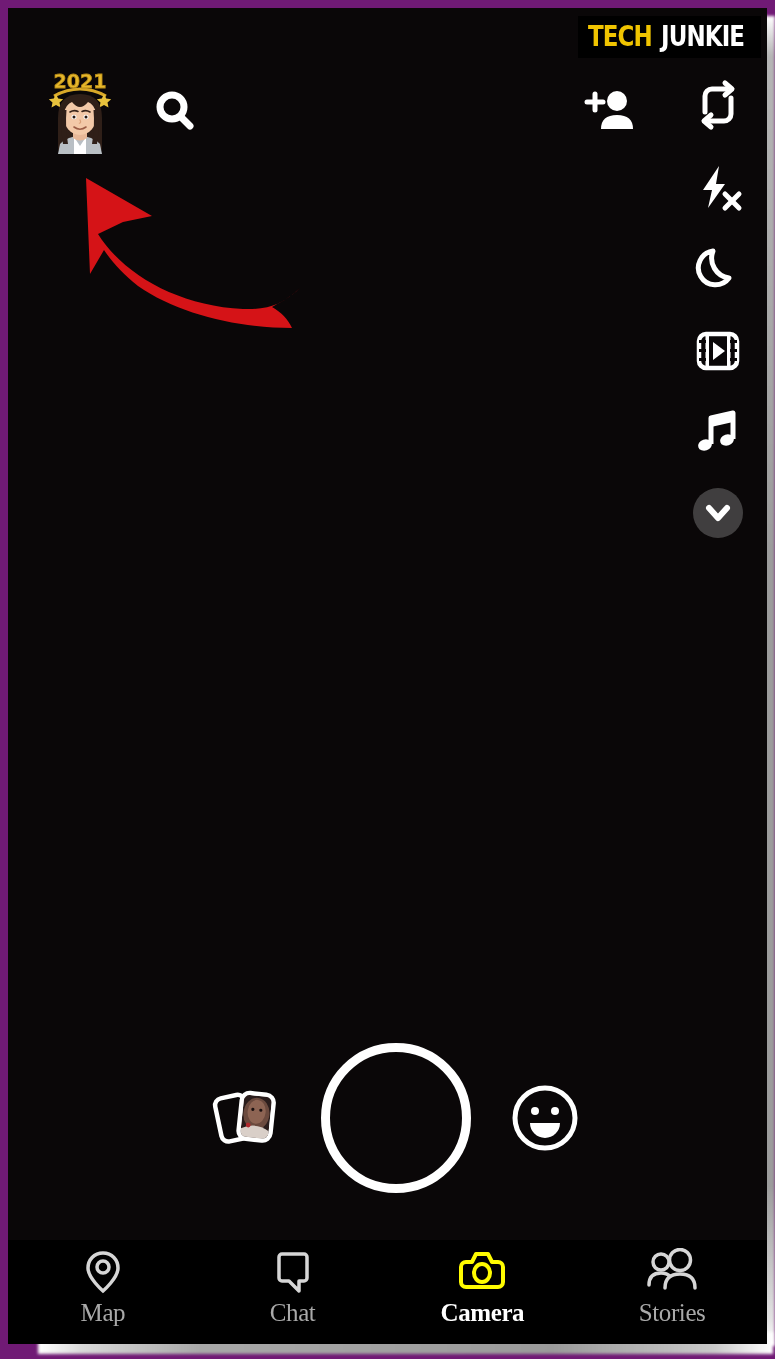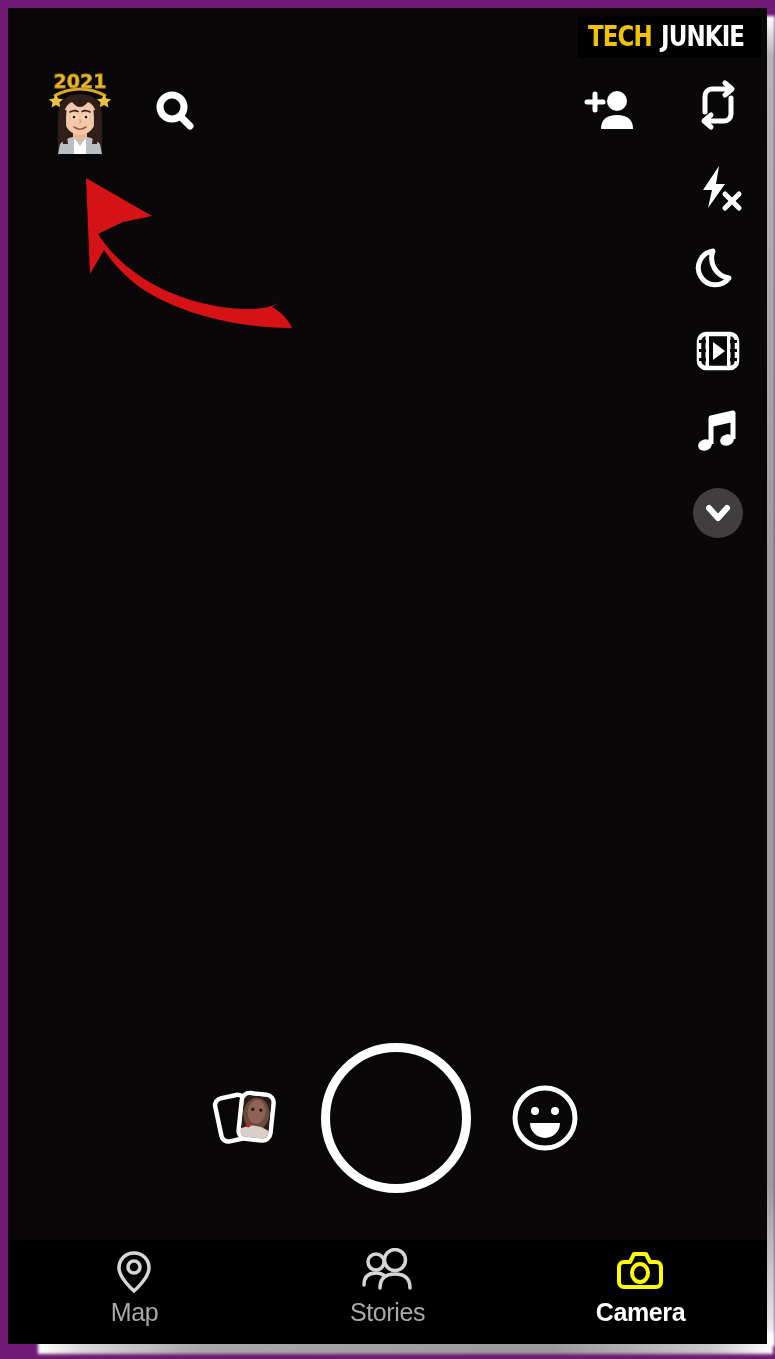--- a/index.html
+++ b/index.html
@@ -228,21 +228,21 @@
     gap: 6px;
     cursor: pointer;
   }
   .nav-icon {
     height: 46px;
     display: flex;
     align-items: center;
     justify-content: center;
   }
   .nav-label {
-    font-family: Liberation Sans, sans-serif;
+    font-family: Liberation Serif, serif;
     font-size: 25px;
     color: #a9a9a9;
     line-height: 1;
     letter-spacing: -0.4px;
   }
   .nav-item.active .nav-label {
     color: #ffffff;
     font-weight: 700;
   }
 </style>
@@ -431,39 +431,47 @@
       <div class="nav-item">
         <span class="nav-icon">
           <svg width="44" height="46" viewBox="0 0 44 46">
             <path d="M22 5 C31 5 37 12 37 20 C37 30 22 43 22 43 C22 43 7 30 7 20 C7 12 13 5 22 5 Z" fill="none" stroke="#d6d6d6" stroke-width="3.5"></path>
             <circle cx="22" cy="19" r="6" fill="none" stroke="#d6d6d6" stroke-width="3.5"></circle>
           </svg>
         </span>
         <span class="nav-label">Map</span>
       </div>
 
+      <div class="nav-item">
+        <span class="nav-icon">
+          <svg width="44" height="46" viewBox="0 0 44 46">
+            <path d="M11 6 H33 a3 3 0 0 1 3 3 V30 a3 3 0 0 1 -3 3 H28 L28 43 L18 33 H11 a3 3 0 0 1 -3 -3 V9 a3 3 0 0 1 3 -3 Z" fill="none" stroke="#d6d6d6" stroke-width="3.5" stroke-linejoin="round"></path>
+          </svg>
+        </span>
+        <span class="nav-label">Chat</span>
+      </div>
+
+      <div class="nav-item active">
+        <span class="nav-icon">
+          <svg width="50" height="46" viewBox="0 0 50 46">
+            <path d="M9 14 H15 L19 6 H31 L35 14 H41 a5 5 0 0 1 5 5 V34 a5 5 0 0 1 -5 5 H9 a5 5 0 0 1 -5 -5 V19 a5 5 0 0 1 5 -5 Z" fill="none" stroke="#fffc00" stroke-width="4" stroke-linejoin="round"></path>
+            <ellipse cx="25" cy="25" rx="8" ry="9" fill="none" stroke="#fffc00" stroke-width="4"></ellipse>
+          </svg>
+        </span>
+        <span class="nav-label">Camera</span>
+      </div>
 
       <div class="nav-item">
         <span class="nav-icon">
           <svg width="52" height="46" viewBox="0 0 52 46">
             <circle cx="15" cy="14" r="8" fill="none" stroke="#d6d6d6" stroke-width="3.5"></circle>
             <path d="M3 37 q0 -12 12 -12 q6 0 9 3.5" fill="none" stroke="#d6d6d6" stroke-width="3.5" stroke-linecap="round"></path>
             <circle cx="34" cy="12" r="10.5" fill="none" stroke="#d6d6d6" stroke-width="3.5"></circle>
             <path d="M19 40 q0 -14 15 -14 q15 0 15 14" fill="none" stroke="#d6d6d6" stroke-width="3.5" stroke-linecap="round"></path>
           </svg>
         </span>
         <span class="nav-label">Stories</span>
       </div>
 
-      <div class="nav-item active">
-        <span class="nav-icon">
-          <svg width="50" height="46" viewBox="0 0 50 46">
-            <path d="M9 14 H15 L19 6 H31 L35 14 H41 a5 5 0 0 1 5 5 V34 a5 5 0 0 1 -5 5 H9 a5 5 0 0 1 -5 -5 V19 a5 5 0 0 1 5 -5 Z" fill="none" stroke="#fffc00" stroke-width="4" stroke-linejoin="round"></path>
-            <ellipse cx="25" cy="25" rx="8" ry="9" fill="none" stroke="#fffc00" stroke-width="4"></ellipse>
-          </svg>
-        </span>
-        <span class="nav-label">Camera</span>
-      </div>
-
 
     </div>
   </div>
 </div>
 
 </body></html>

